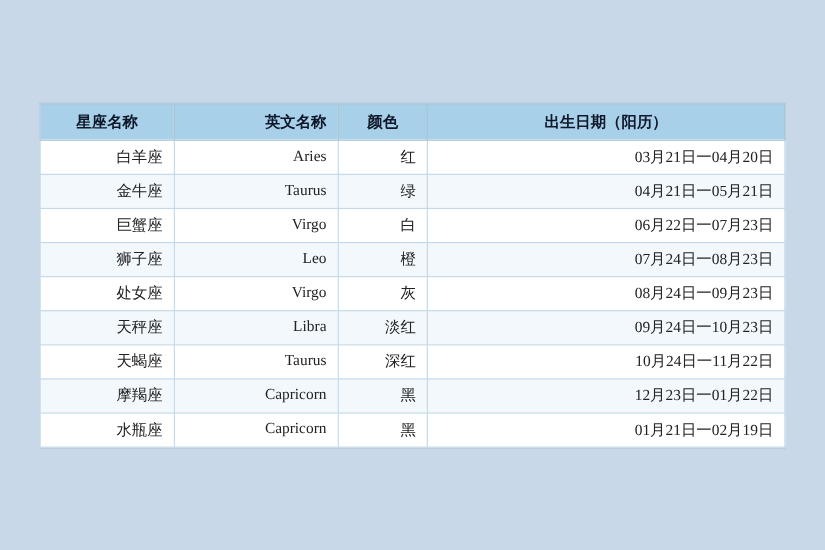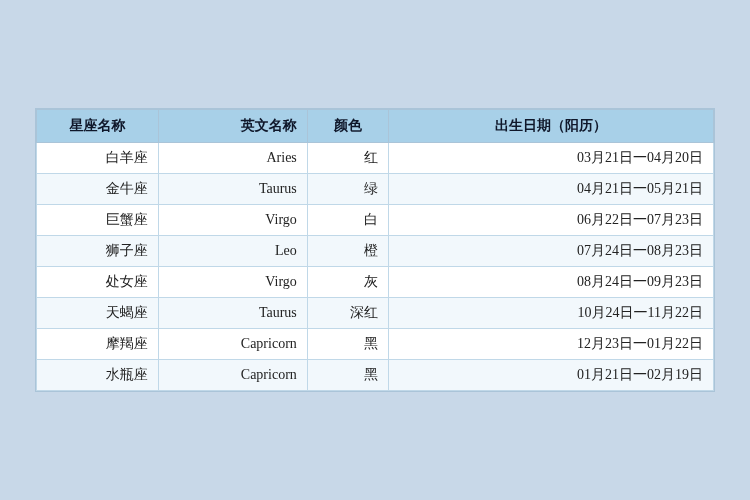--- a/index.html
+++ b/index.html
@@ -90,20 +90,26 @@
           <td>橙</td>
           <td>07月24日一08月23日</td>
         </tr>
         <tr>
           <td>处女座</td>
           <td>Virgo</td>
           <td>灰</td>
           <td>08月24日一09月23日</td>
         </tr>
         <tr>
+          <td>天秤座</td>
+          <td>Libra</td>
+          <td>淡红</td>
+          <td>09月24日一10月23日</td>
+        </tr>
+        <tr>
           <td>天蝎座</td>
           <td>Taurus</td>
           <td>深红</td>
           <td>10月24日一11月22日</td>
         </tr>
         <tr>
           <td>摩羯座</td>
           <td>Capricorn</td>
           <td>黑</td>
           <td>12月23日一01月22日</td>

